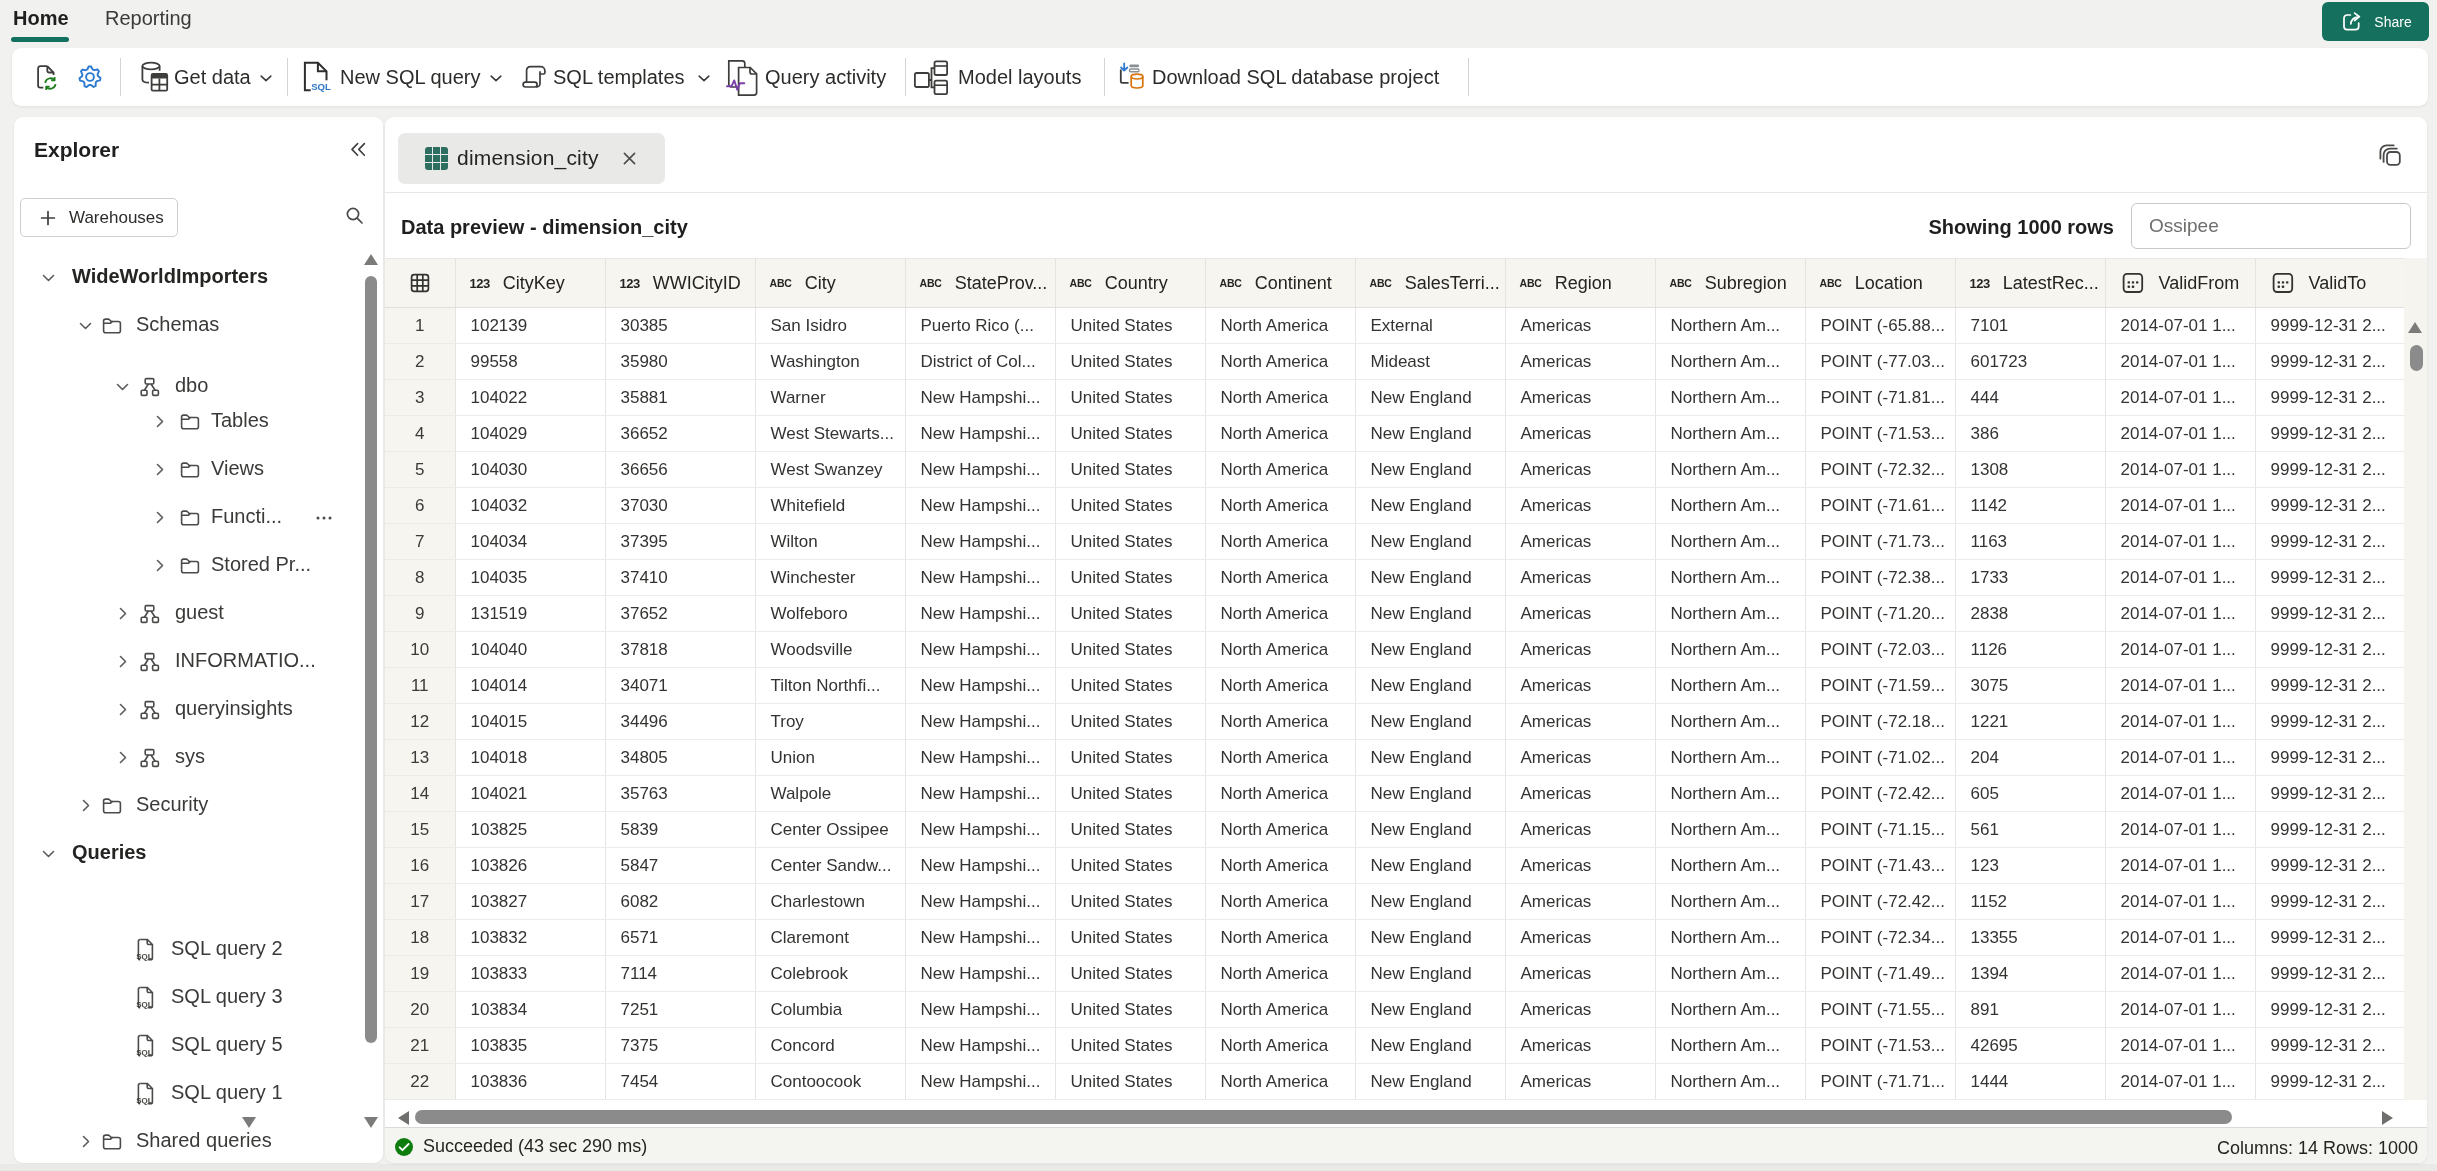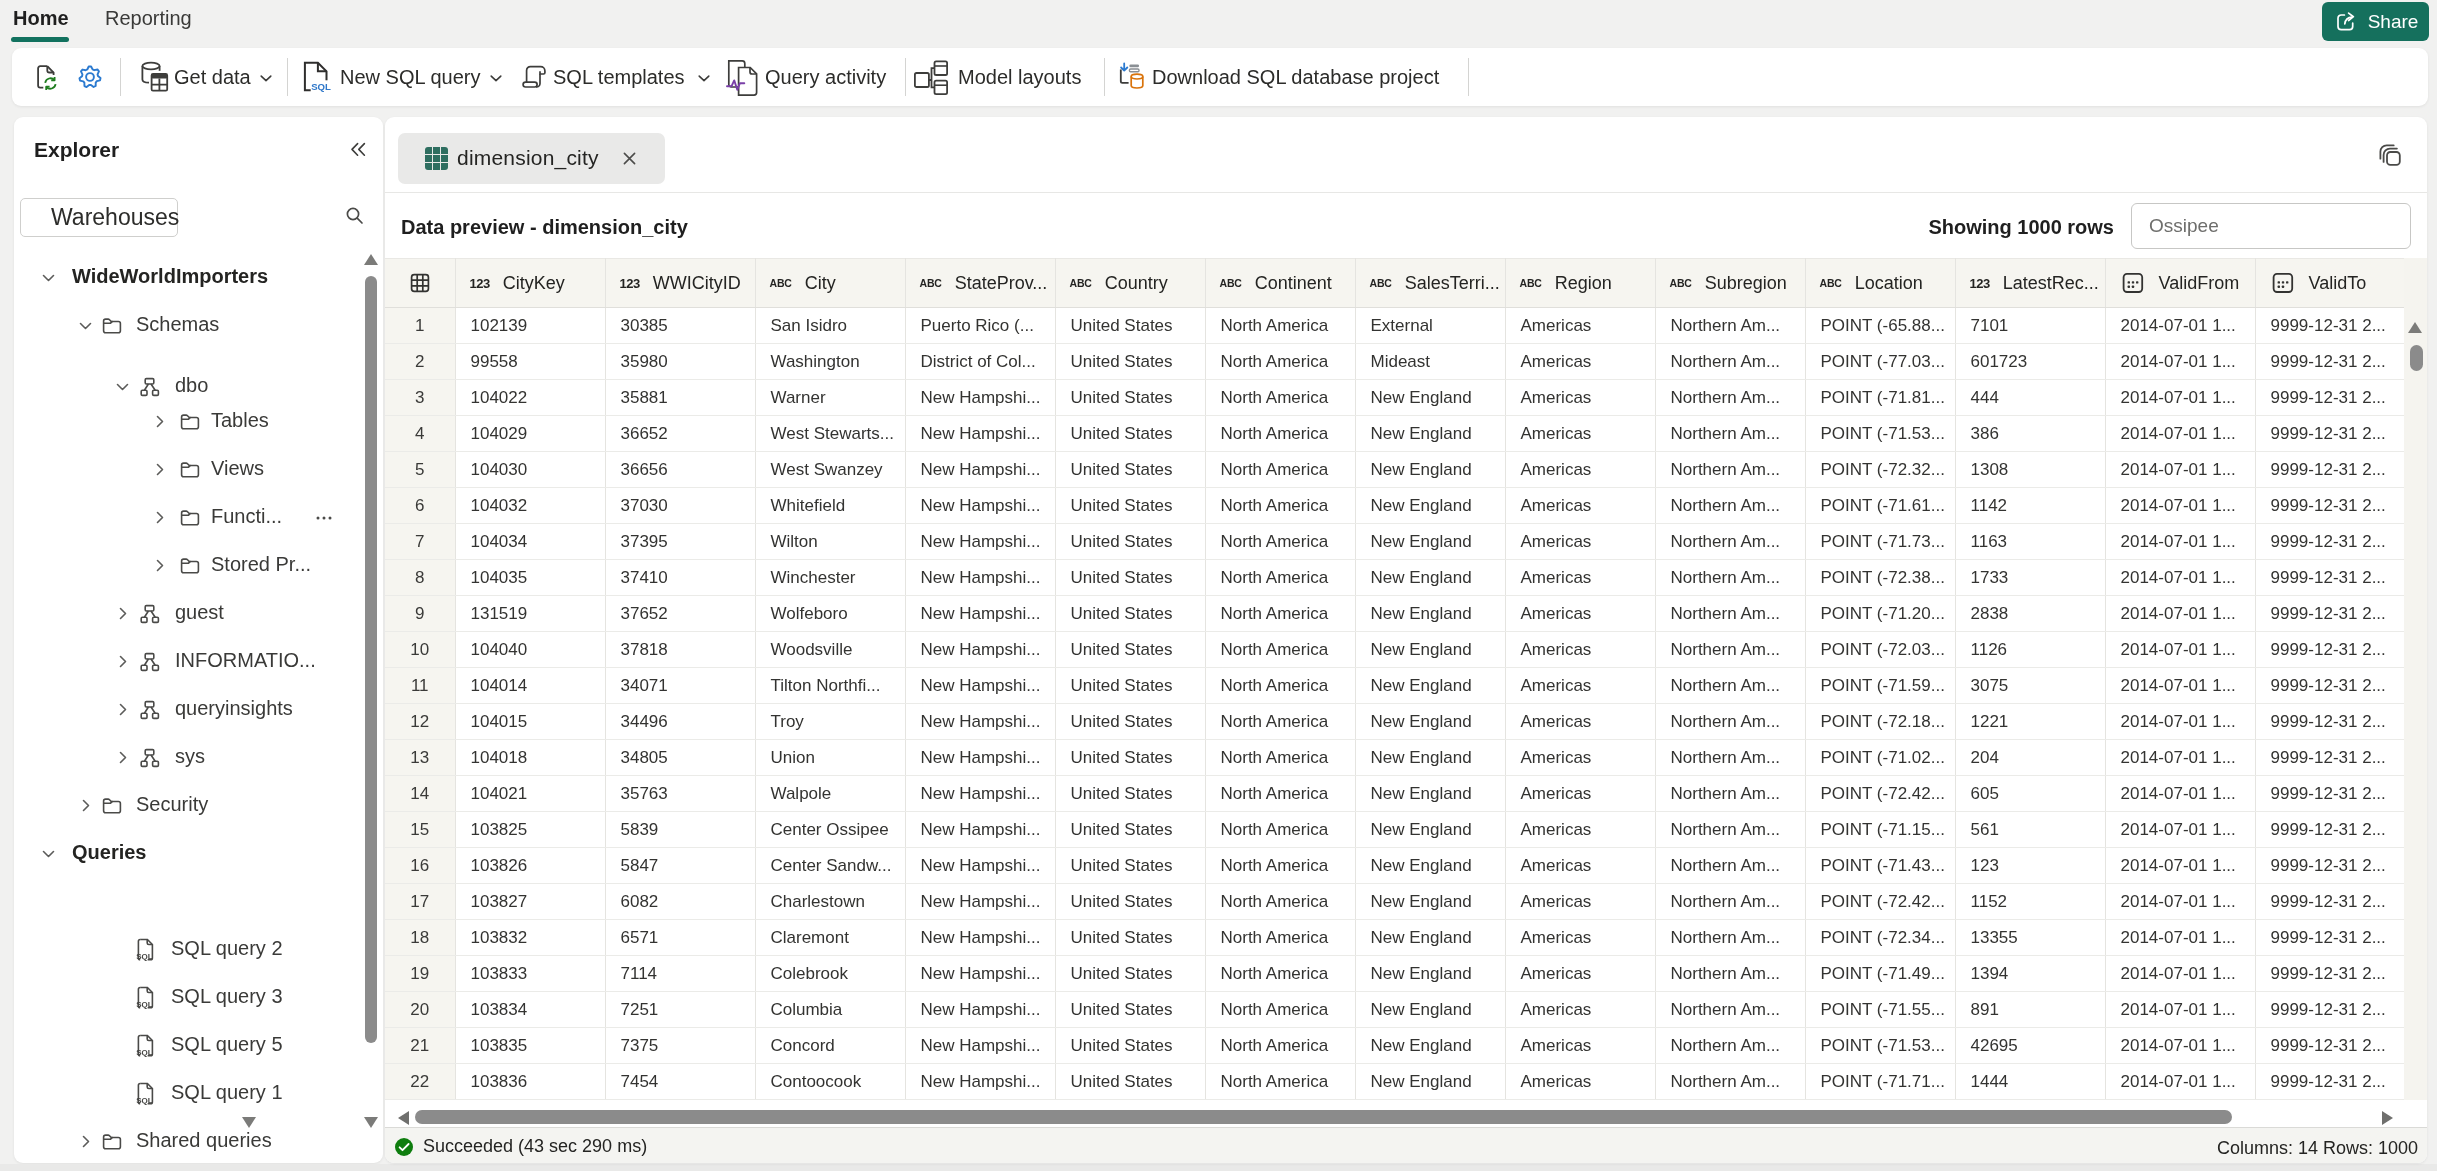--- a/index.html
+++ b/index.html
@@ -3,32 +3,32 @@
 *{margin:0;padding:0;box-sizing:border-box}
 html,body{width:2437px;height:1171px;overflow:hidden}
 body{font-family:"Liberation Sans",sans-serif;background:#f1f1f0;position:relative;
  -webkit-font-smoothing:antialiased}
 .panel{position:absolute;background:#fff;border-radius:9px;box-shadow:0 1px 3px rgba(0,0,0,.07)}
 
 .home{position:absolute;left:13px;top:7px;font-size:20px;font-weight:700;color:#1f1f1f}
 .reporting{position:absolute;left:105px;top:7px;font-size:20px;color:#3a3a38}
 .homeline{position:absolute;left:11px;top:37px;width:58px;height:5px;border-radius:2.5px;background:#12725f}
 .share{position:absolute;left:2322px;top:2px;width:107px;height:39px;background:#15705d;border:none;border-radius:6px;
- display:flex;align-items:center;justify-content:center;gap:9px;color:#fff;font-size:19px;font-family:"Liberation Sans",sans-serif}
+ display:flex;align-items:center;justify-content:center;gap:9px;color:#fff;font-size:14px;font-family:"Liberation Sans",sans-serif}
 
 #toolbar{left:12px;top:48px;width:2416px;height:58px}
 .tbi{position:absolute;display:flex;align-items:center}
 .tbtxt{font-size:20px;color:#2c2c2a;white-space:nowrap}
 .tbdiv{position:absolute;top:10px;width:1px;height:38px;background:#d4d4d2}
 
 #sidebar{left:14px;top:117px;width:369px;height:1046px;overflow:hidden}
 .exp{position:absolute;left:20px;top:21px;font-size:21px;font-weight:700;color:#1f1f1f}
 .collapse{position:absolute;left:333px;top:22px}
 .whbtn{position:absolute;left:6px;top:81px;width:158px;height:39px;border:1px solid #cfcfcd;border-radius:5px;
- display:flex;align-items:center;padding-left:18px;gap:12px;font-size:23px;color:#2c2c2a;background:#fff}
+ display:flex;align-items:center;padding-left:18px;gap:12px;font-size:17px;color:#2c2c2a;background:#fff}
 .sicon{position:absolute;left:329px;top:87px}
 .trow{position:absolute;left:0;width:100%;height:48px}
 .tchev{position:absolute;top:16px}
 .ticon{position:absolute;top:14px}
 .tlabel{position:absolute;top:13px;font-size:20px;color:#3a3a38;white-space:nowrap}
 .tlabel.b{font-weight:700;color:#242422}
 
 .sb-up{position:absolute;left:350px;top:137px;width:14px;height:12px}
 .sb-thumb{position:absolute;left:351px;top:159px;width:12px;height:767px;background:#8b8b8b;border-radius:6px}
 .sb-down{position:absolute;left:350px;top:1000px;width:14px;height:12px}

